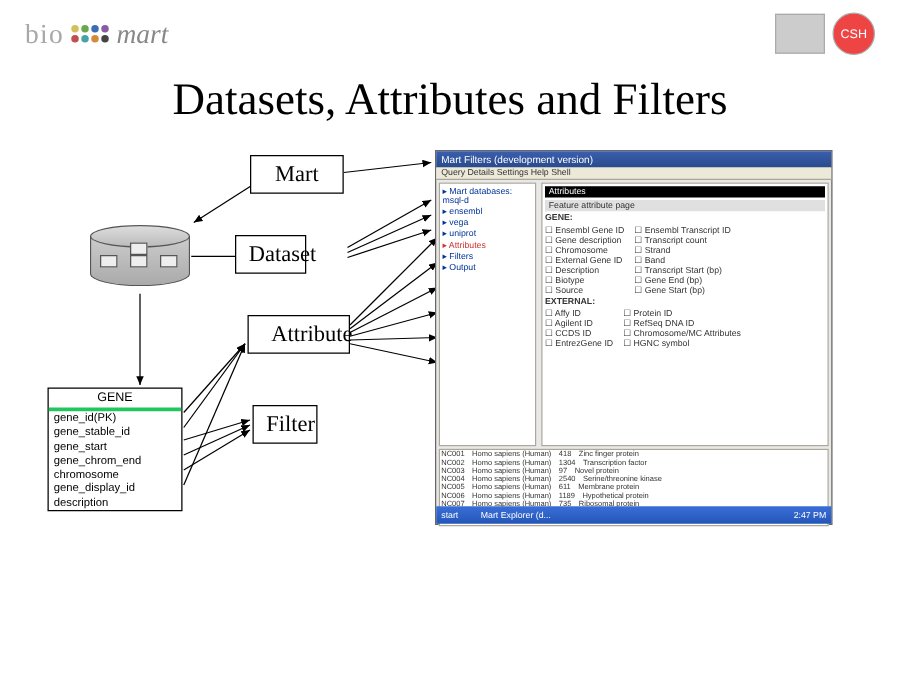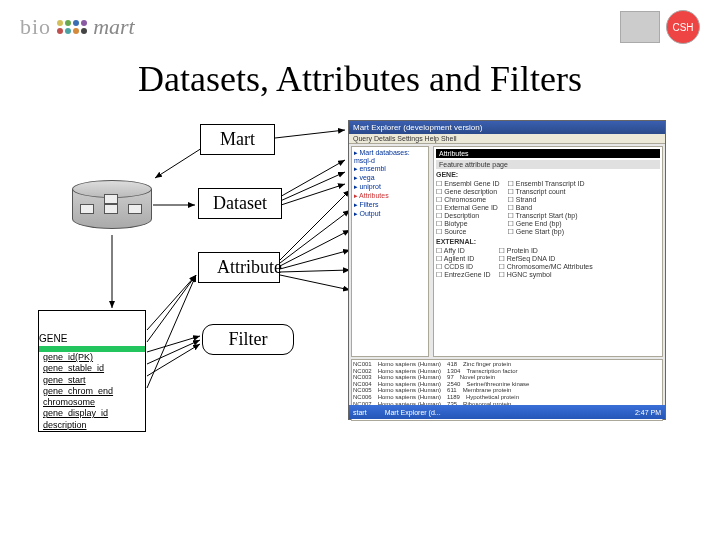--- a/index.html
+++ b/index.html
@@ -14,22 +14,22 @@
   .badge { width: 40px; height: 32px; background: #ccc; border: 1px solid #aaa; }
   .badge.csh { width: 34px; height: 34px; border-radius: 50%; background: #ef4444; color: #fff; display: flex; align-items: center; justify-content: center; font-size: 10px; font-family: sans-serif; }
   .title { font-size: 36px; text-align: center; padding: 10px 0 20px 0; }
   .canvas { position: relative; width: 100%; height: 400px; }
   .box { position: absolute; border: 1px solid #000; background: #fff; padding: 4px 10px; font-size: 18px; text-align: center; }
   .db-cyl { position: absolute; left: 72px; top: 60px; width: 80px; height: 50px; }
   .db-cyl .top { width: 80px; height: 18px; border: 1px solid #555; border-radius: 50%; background: linear-gradient(#ddd,#bbb); position: absolute; top: 0; }
   .db-cyl .body { width: 80px; height: 40px; border: 1px solid #555; border-top: none; background: linear-gradient(#ccc,#aaa); position: absolute; top: 9px; border-radius: 0 0 40px 40px / 0 0 10px 10px; }
   .db-cyl .mini { position: absolute; width: 14px; height: 10px; border: 1px solid #555; background: #eee; }
   .table-box { position: absolute; left: 38px; top: 190px; width: 108px; border: 1px solid #000; background: #fff; font-family: Arial, sans-serif; font-size: 9px; }
-  .table-box .th { border-bottom: 6px solid #22c55e; padding: 2px 0; font-size: 10px; margin-top: 20px; }
-  .table-box .row { padding: 0 4px; line-height: 1.25; text-decoration: underline; }
+  .table-box .th { text-align: center; border-bottom: 3px solid #22c55e; padding: 2px 0; font-size: 10px; }
+  .table-box .row { padding: 0 4px; line-height: 1.25; }
   .screenshot { position: absolute; left: 348px; top: 0px; width: 318px; height: 300px; border: 1px solid #666; background: #e8e8e8; font-family: Tahoma, sans-serif; font-size: 7px; color: #333; }
   .ss-title { background: linear-gradient(#3a5fb0,#2a4a8a); color: #fff; padding: 2px 4px; font-size: 8px; }
   .ss-menu { background: #ece9d8; padding: 1px 4px; border-bottom: 1px solid #aca899; }
   .ss-body { display: flex; height: 215px; }
   .ss-tree { width: 78px; background: #fff; border: 1px solid #aca899; margin: 2px; padding: 2px; overflow: hidden; }
   .ss-tree .node { color: #003399; margin-bottom: 1px; }
   .ss-tree .node.red { color: #cc3333; }
   .ss-main { flex: 1; background: #fff; border: 1px solid #aca899; margin: 2px; padding: 2px; overflow: hidden; }
   .ss-main .hdr { background: #000; color: #fff; padding: 1px 3px; margin-bottom: 2px; }
   .ss-main .hdr.light { background: #e0e0e0; color: #333; }
@@ -97,23 +97,23 @@
     <line x1="147" y1="210" x2="196" y2="155" stroke="#000" marker-end="url(#ah)"></line>
     <line x1="147" y1="222" x2="196" y2="155" stroke="#000" marker-end="url(#ah)"></line>
     <line x1="147" y1="268" x2="196" y2="155" stroke="#000" marker-end="url(#ah)"></line>
 
     <line x1="147" y1="232" x2="200" y2="216" stroke="#000" marker-end="url(#ah)"></line>
     <line x1="147" y1="244" x2="200" y2="220" stroke="#000" marker-end="url(#ah)"></line>
     <line x1="147" y1="256" x2="200" y2="224" stroke="#000" marker-end="url(#ah)"></line>
   </svg>
 
   <div class="box" style="left:200px; top:4px; width:75px;">Mart</div>
-  <div class="box" style="left:198px; top:68px; width:84px;">Dataset</div>
+  <div class="box" style="left:188px; top:68px; width:57px;">Dataset</div>
   <div class="box" style="left:198px; top:132px; width:82px; padding:4px 18px;">Attribute</div>
-  <div class="box" style="left:202px; top:204px; width:92px;border-radius:11px;">Filter</div>
+  <div class="box" style="left:202px; top:204px; width:52px;">Filter</div>
 
   <div class="db-cyl">
     <div class="body"></div>
       <div class="top"></div>
     <div class="mini" style="left:8px; top:24px;"></div>
     <div class="mini" style="left:32px; top:24px;"></div>
     <div class="mini" style="left:56px; top:24px;"></div>
     <div class="mini" style="left:32px; top:14px;"></div>
   </div>
 
@@ -124,21 +124,21 @@
         <div class="row">gene_stable_id</div>
         <div class="row">gene_start</div>
         <div class="row">gene_chrom_end</div>
         <div class="row">chromosome</div>
         <div class="row">gene_display_id</div>
         <div class="row">description</div>
       </div>
   </div>
 
   <div class="screenshot">
-    <div class="ss-title">Mart Explorer (development version)</div>
+    <div class="ss-title">Mart Filters (development version)</div>
     <div class="ss-menu">Query  Details  Settings  Help  Shell</div>
     <div class="ss-body">
       <div class="ss-tree" id="ss-tree">
           <div class="node">▸ Mart databases: msql-d</div>
           <div class="node">▸ ensembl</div>
           <div class="node">▸ vega</div>
           <div class="node">▸ uniprot</div>
           <div class="node red">▸ Attributes</div>
           <div class="node">▸ Filters</div>
           <div class="node">▸ Output</div>

